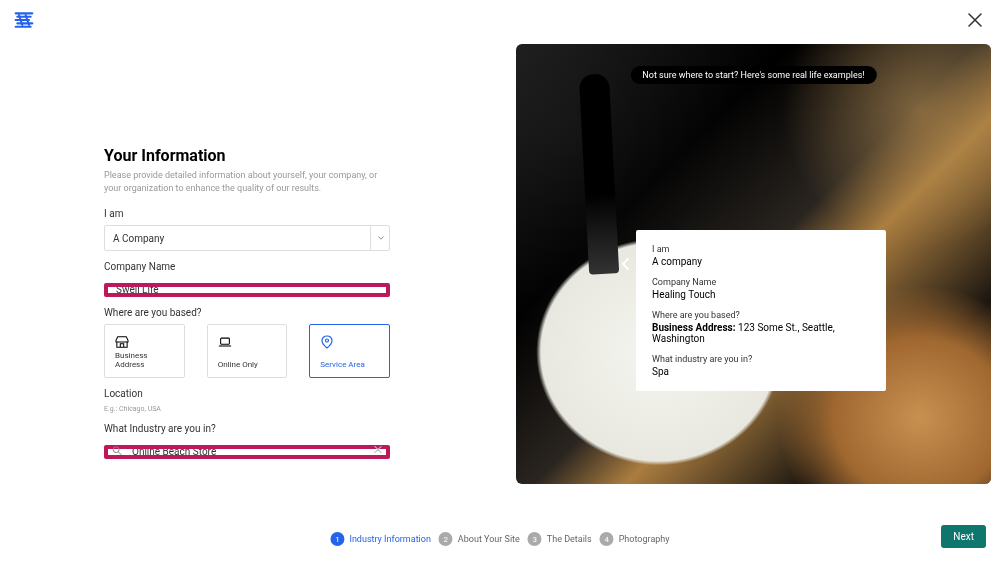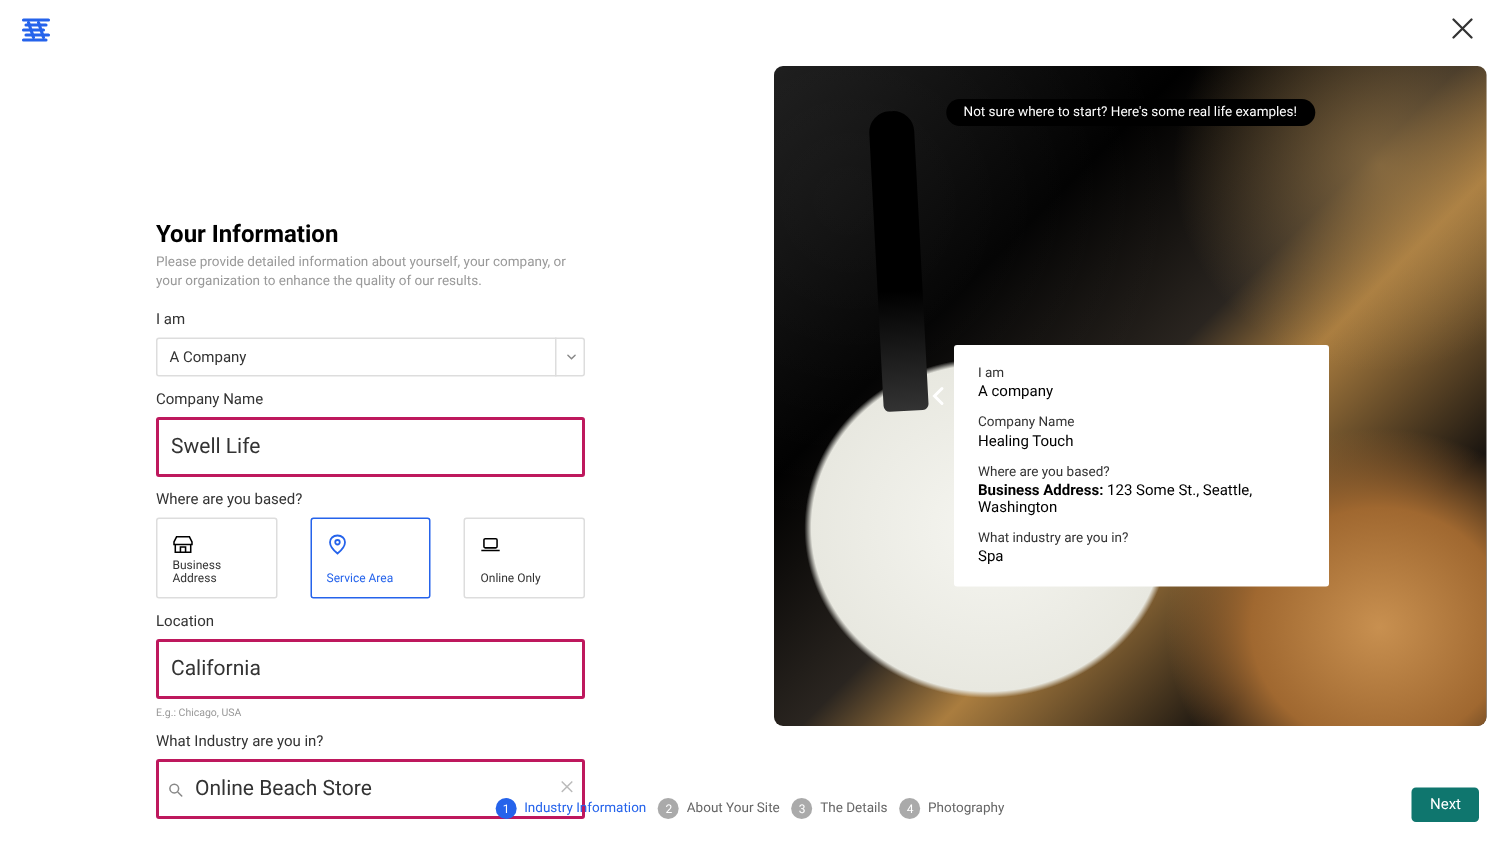--- a/index.html
+++ b/index.html
@@ -87,25 +87,25 @@
       height: 26px;
       border-left: 1px solid #ddd;
       display: flex;
       align-items: center;
       justify-content: center;
       cursor: pointer;
     }
     .chevron-btn svg { width: 8px; height: 8px; }
     .text-input {
       width: 100%;
-      height: 40px;
-      border: 2px solid #be185d;
+      height: 14px;
+      border: 4px solid #be185d;
       border-radius: 2px;
       padding: 0 8px;
-      font-size: 14px;
+      font-size: 10px;
       color: #333;
       outline: none;
     }
     .location-options {
       display: flex;
       gap: 22px;
       width: 100%;
     }
     .location-card {
       flex: 1;
@@ -325,41 +325,40 @@
   <div class="field-label">Where are you based?</div>
   <div class="location-options">
     <div class="location-card">
       <span class="card-icon">
         <svg width="14" height="12" viewBox="0 0 16 14">
             <path d="M1 5 L3 1 L13 1 L15 5 L15 7 L1 7 Z M2 7 L2 13 L14 13 L14 7 M6 13 L6 9 L10 9 L10 13" stroke="currentColor" stroke-width="1.2" fill="none"></path>
           </svg>
       </span>
       <span class="card-label">Business Address</span>
     </div>
-    <div class="location-card selected">
-      <span class="card-icon">
-        <svg width="12" height="14" viewBox="0 0 12 14">
-            <path d="M6 1 C3 1 1 3 1 5.5 C1 9 6 13 6 13 C6 13 11 9 11 5.5 C11 3 9 1 6 1 Z M6 4 A1.5 1.5 0 1 1 6 7 A1.5 1.5 0 1 1 6 4" stroke="currentColor" stroke-width="1.2" fill="none"></path>
-          </svg>
-      </span>
-      <span class="card-label">Service Area</span>
-    </div>
     <div class="location-card">
       <span class="card-icon">
         <svg width="14" height="11" viewBox="0 0 16 12">
             <rect x="3" y="1" width="10" height="7" rx="1" stroke="currentColor" stroke-width="1.2" fill="none"></rect>
             <path d="M1 10 L15 10" stroke="currentColor" stroke-width="1.2"></path>
           </svg>
       </span>
       <span class="card-label">Online Only</span>
     </div>
+    <div class="location-card selected">
+      <span class="card-icon">
+        <svg width="12" height="14" viewBox="0 0 12 14">
+            <path d="M6 1 C3 1 1 3 1 5.5 C1 9 6 13 6 13 C6 13 11 9 11 5.5 C11 3 9 1 6 1 Z M6 4 A1.5 1.5 0 1 1 6 7 A1.5 1.5 0 1 1 6 4" stroke="currentColor" stroke-width="1.2" fill="none"></path>
+          </svg>
+      </span>
+      <span class="card-label">Service Area</span>
+    </div>
   </div>
 
   <div class="field-label">Location</div>
-  <input class="text-input" value="California" style="">
   <div class="hint-text">E.g.: Chicago, USA</div>
 
   <div class="field-label">What Industry are you in?</div>
   <div class="industry-input-wrap">
     <span class="search-ic">
       <svg width="10" height="10" viewBox="0 0 12 12">
           <circle cx="5" cy="5" r="3.5" stroke="#888" stroke-width="1.2" fill="none"></circle>
           <path d="M8 8 L11 11" stroke="#888" stroke-width="1.2" stroke-linecap="round"></path>
         </svg>
     </span>

